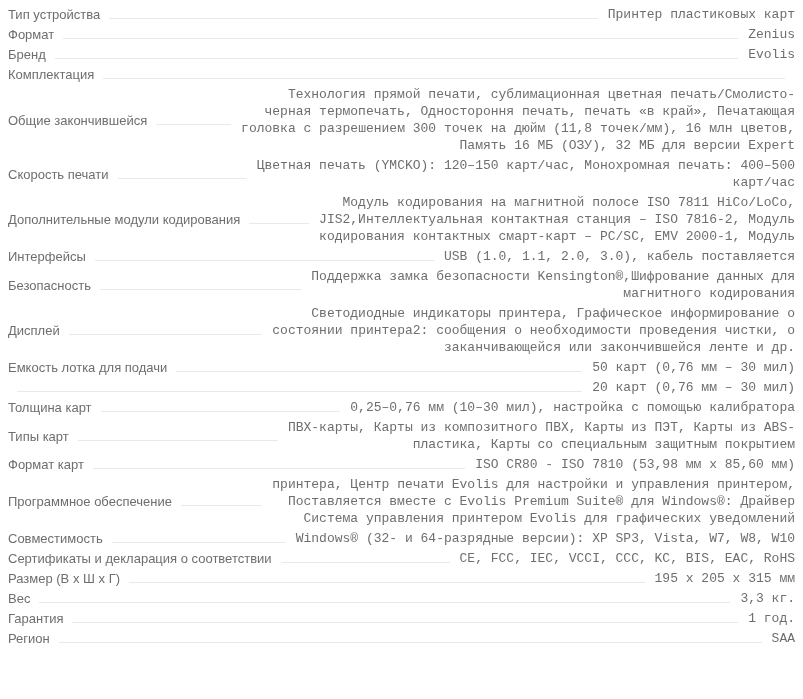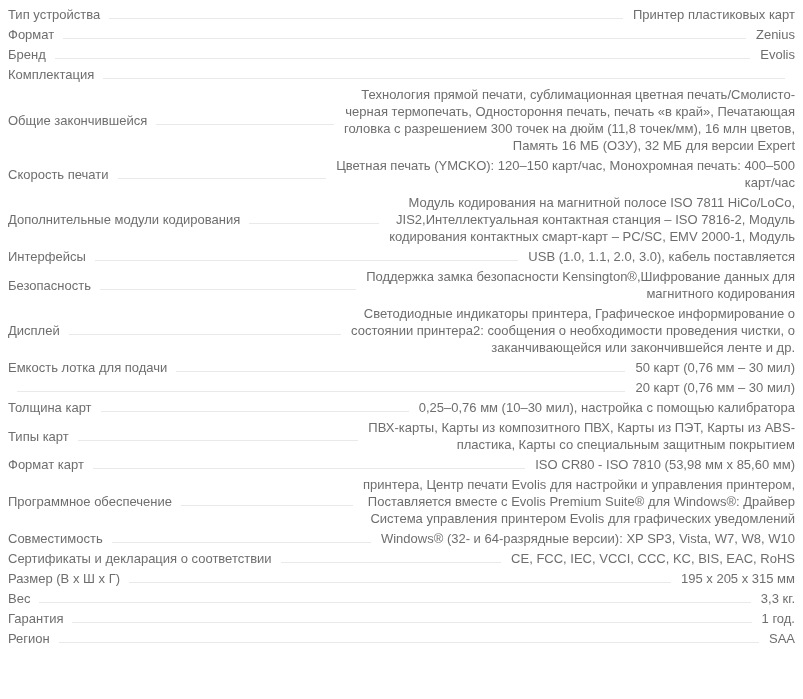--- a/index.html
+++ b/index.html
@@ -33,20 +33,21 @@
   .leader {
     flex: 1 1 auto;
     min-width: 14px;
     height: 0;
     border-top: 1px solid #e9e9e9;
     margin: 8px 10px 0 9px;
   }
   .value {
     flex: 0 1 auto;
     text-align: right;
+    font-family: Liberation Mono, monospace;
   }
   .vline {
     line-height: 17px;
     white-space: nowrap;
   }
 </style>
 </head>
 <body>
 
 <div class="spec-table" id="spec-table">

